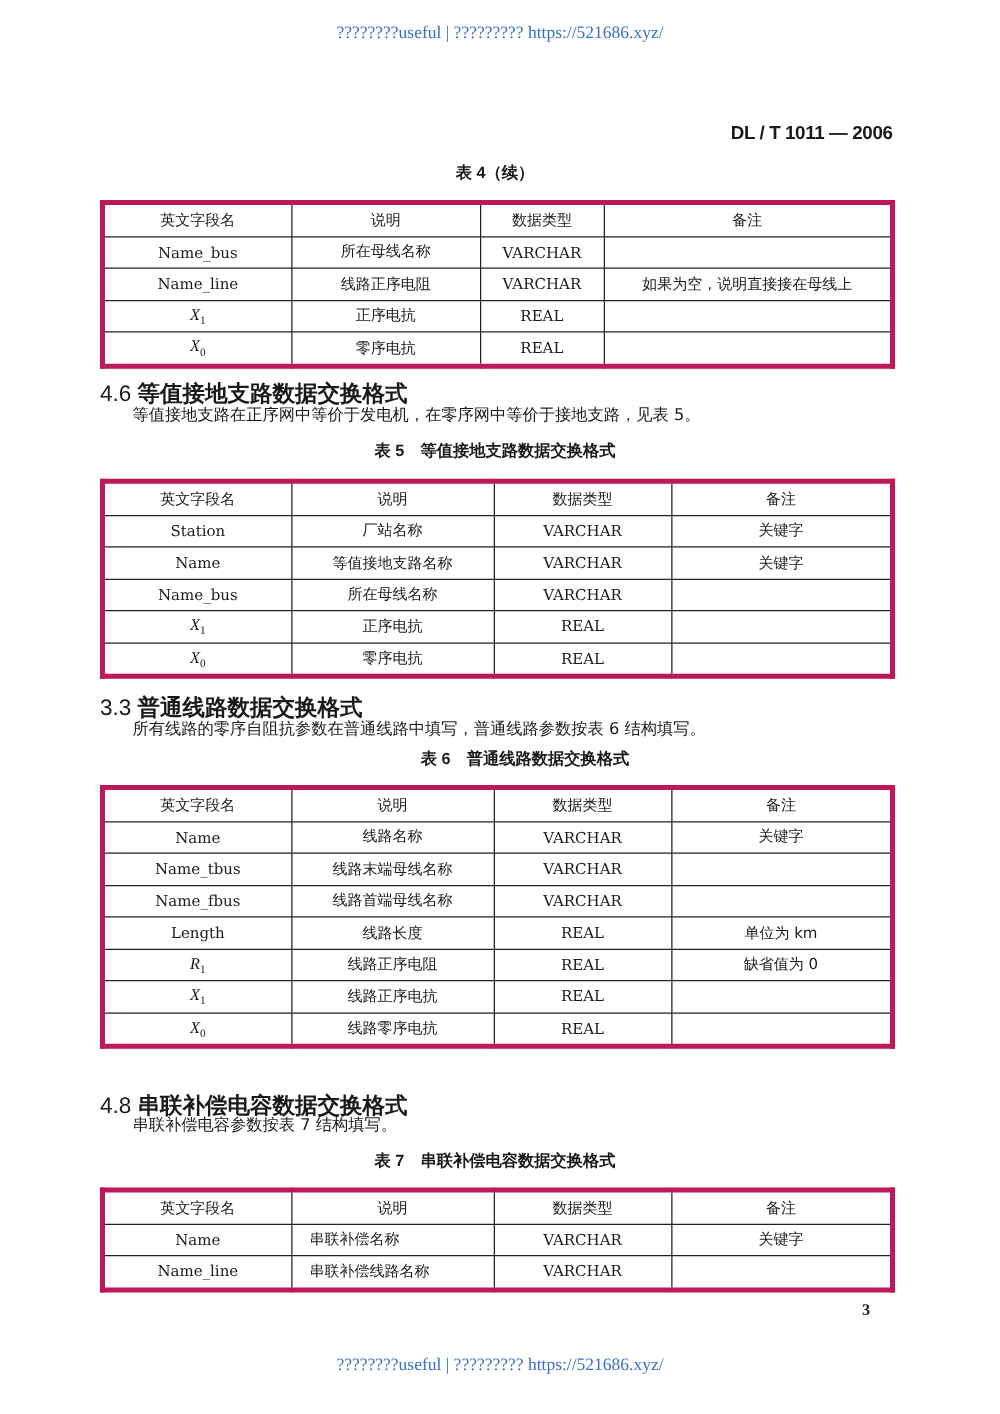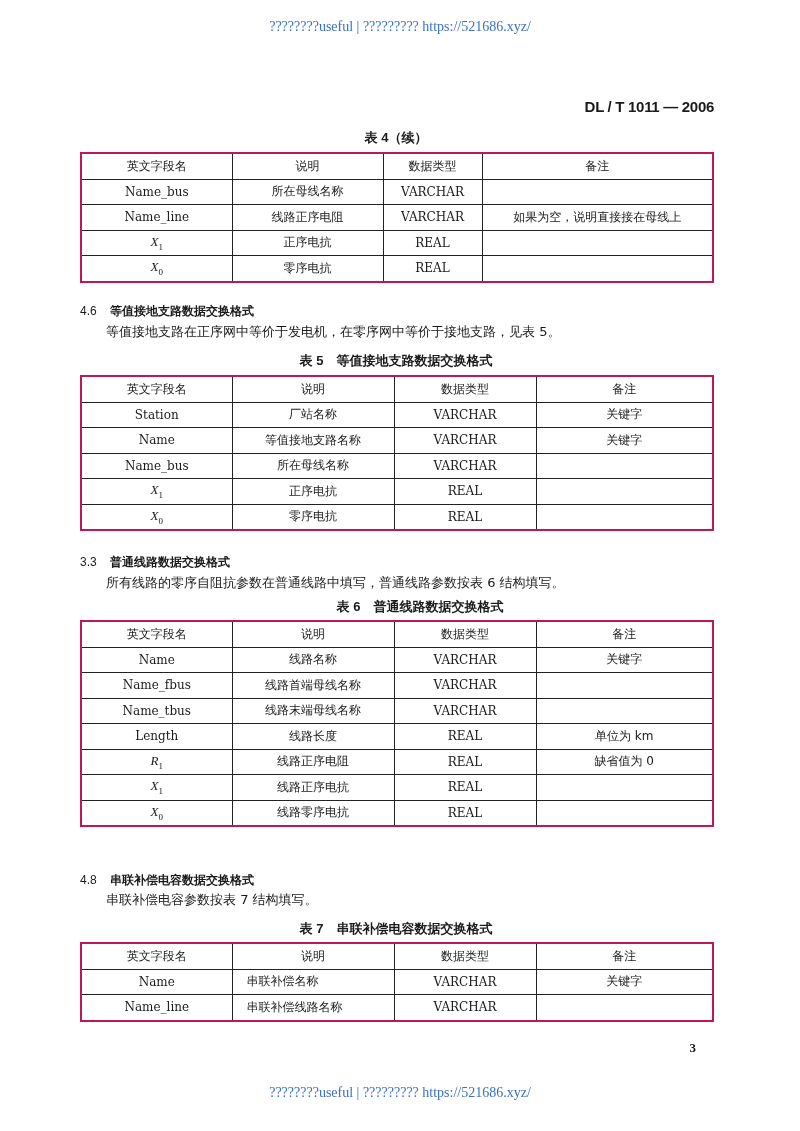--- a/index.html
+++ b/index.html
@@ -5,30 +5,30 @@
   html, body { margin: 0; padding: 0; background: #ffffff; }
   body { width: 800px; height: 1131px; position: relative; overflow: hidden;
          font-family: "DejaVu Serif", "Liberation Serif", serif; color: #1a1a1a; }
   .abs { position: absolute; }
   .watermark { left: 0; width: 800px; text-align: center; font-family: "Liberation Serif", serif;
                font-size: 14px; color: #3a6fc4; }
   .docid { right: 86px; top: 98px; font-family: "Liberation Sans", sans-serif; font-weight: bold;
            font-size: 15px; letter-spacing: -0.3px; }
   .caption { left: 0; width: 792px; text-align: center; font-family: Liberation Sans, sans-serif;
              font-weight: bold; font-size: 13px; }
-  .sec-head { left: 80px; font-family: "DejaVu Sans", sans-serif; font-weight: bold; font-size: 12px; }
+  .sec-head { left: 80px; font-family: "DejaVu Sans", sans-serif; font-weight: bold; font-size: 18px; }
   .sec-head .num { display: inline-block; width: 30px; font-family: "Liberation Sans", sans-serif; font-weight: normal; }
   .para { left: 106px; font-family: "DejaVu Sans", sans-serif; font-size: 13px; }
   table.t { position: absolute; border-collapse: collapse; table-layout: fixed;
             font-family: "DejaVu Serif", "Liberation Serif", serif; font-size: 12px; }
   table.t td { border: 1.3px solid #222; text-align: center; vertical-align: middle; padding: 0;
                height: 24.5px; overflow: hidden; white-space: nowrap; }
   table.t tr:first-child td { font-family: "DejaVu Sans", sans-serif; font-size: 12px; }
   table.t td.left { text-align: left; padding-left: 14px; }
-  table.t { border: 2px solid #be185d; }
+  table.t { border: 4px solid #be185d; margin-top: 8px; }
   .cn { font-family: "DejaVu Sans", sans-serif; font-size: 12px; }
   .var { font-family: "Liberation Serif", serif; font-style: italic; font-size: 13px; }
   .var sub { font-style: normal; font-size: 9px; }
   .pageno { right: 104px; top: 1040px; font-family: "Liberation Serif", serif; font-weight: bold; font-size: 13px; }
 </style>
 </head>
 <body>
 
 <div class="abs watermark" style="top:19px;">????????useful | ????????? https://521686.xyz/</div>
 
@@ -149,28 +149,28 @@
         <td>数据类型</td>
         <td>备注</td>
       </tr>
       <tr>
         <td>Name</td>
         <td class="cn">线路名称</td>
         <td>VARCHAR</td>
         <td class="cn">关键字</td>
       </tr>
       <tr>
+        <td>Name_tbus</td>
+        <td class="cn">线路末端母线名称</td>
+        <td>VARCHAR</td>
+        <td class="cn"></td>
+      </tr>
+      <tr>
         <td>Name_fbus</td>
         <td class="cn">线路首端母线名称</td>
-        <td>VARCHAR</td>
-        <td class="cn"></td>
-      </tr>
-      <tr>
-        <td>Name_tbus</td>
-        <td class="cn">线路末端母线名称</td>
         <td>VARCHAR</td>
         <td class="cn"></td>
       </tr>
       <tr>
         <td>Length</td>
         <td class="cn">线路长度</td>
         <td>REAL</td>
         <td class="cn">单位为 km</td>
       </tr>
       <tr>

